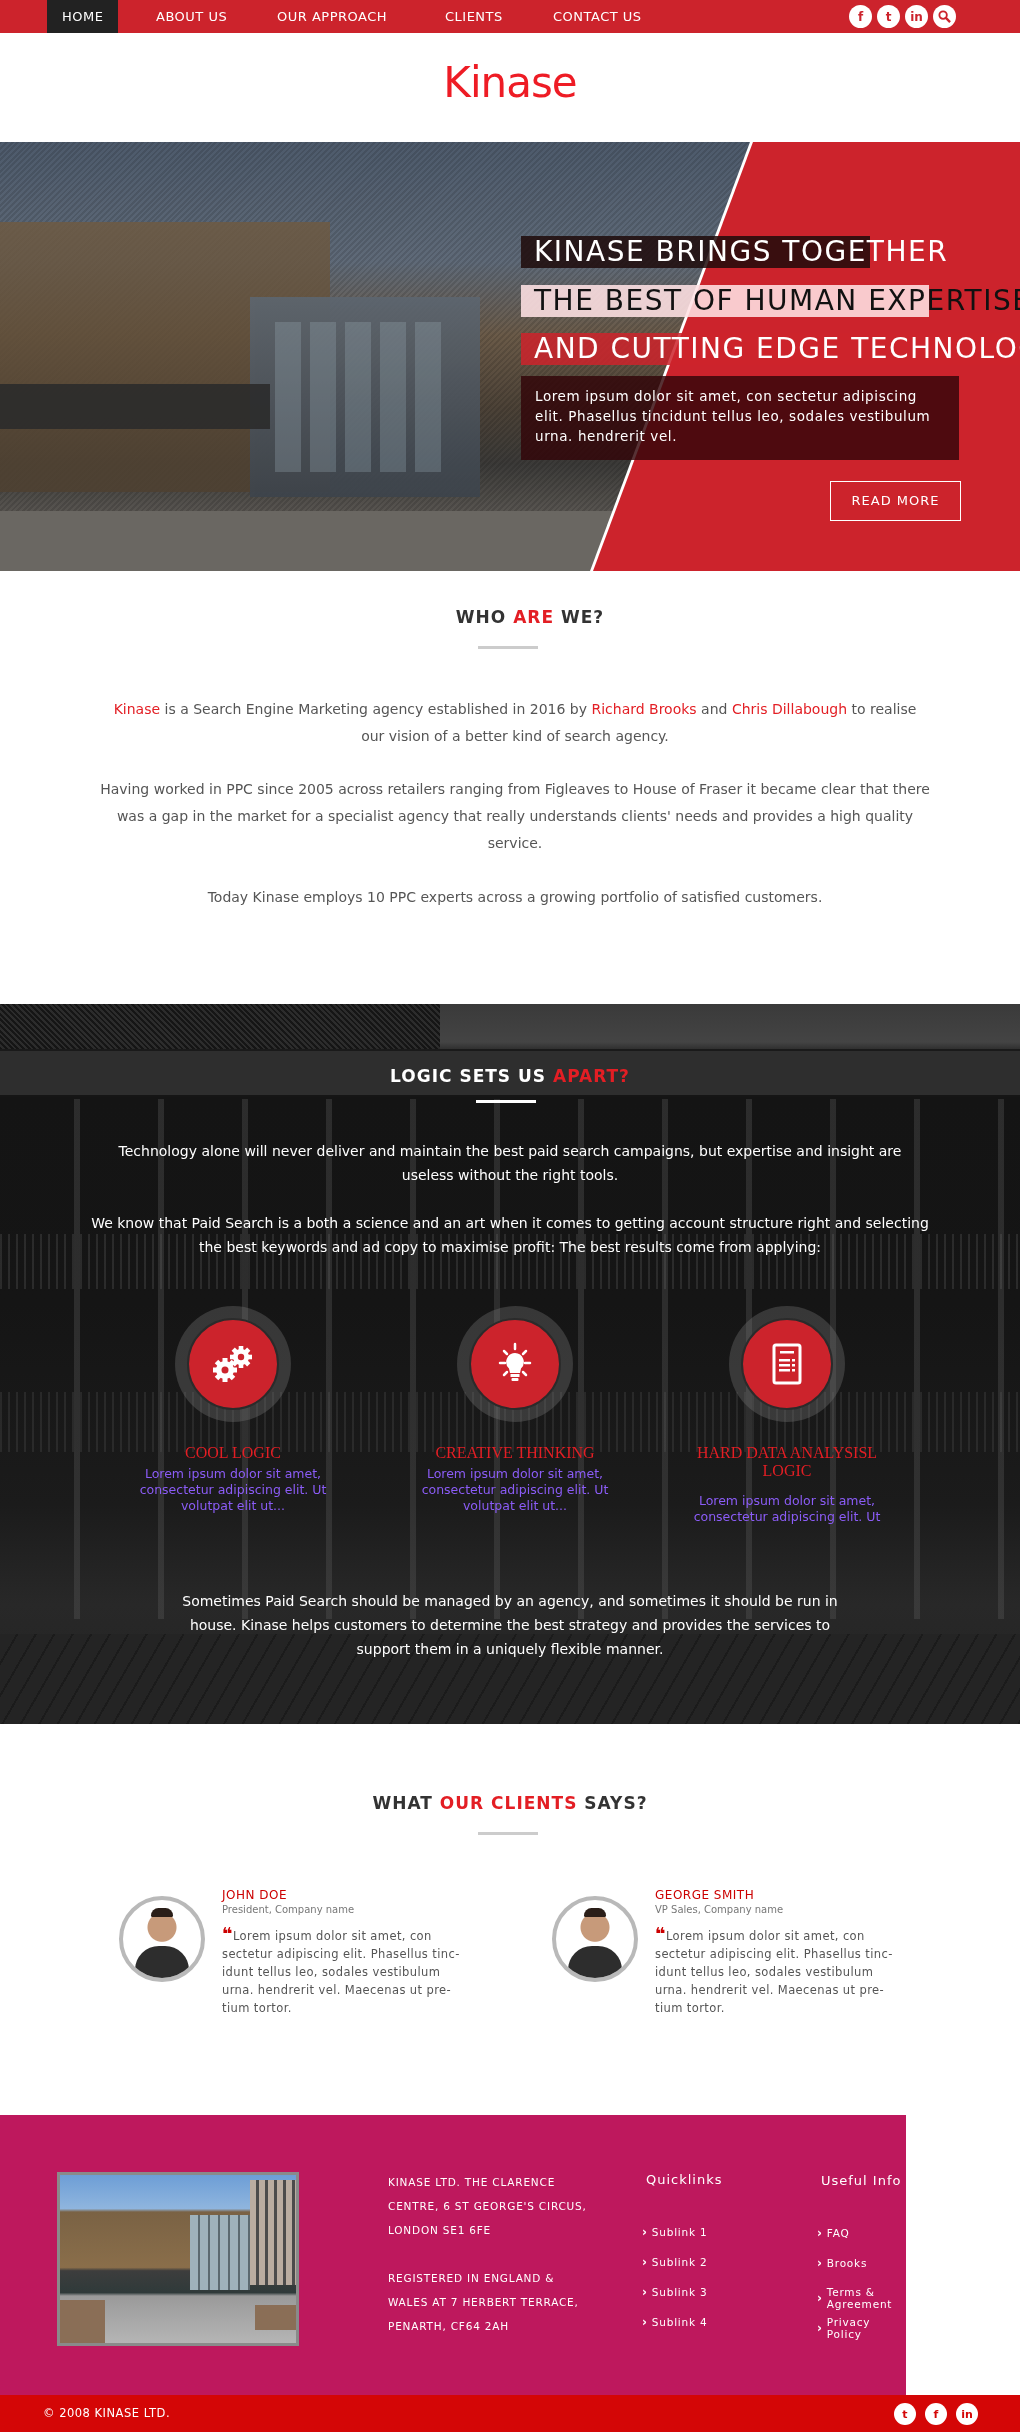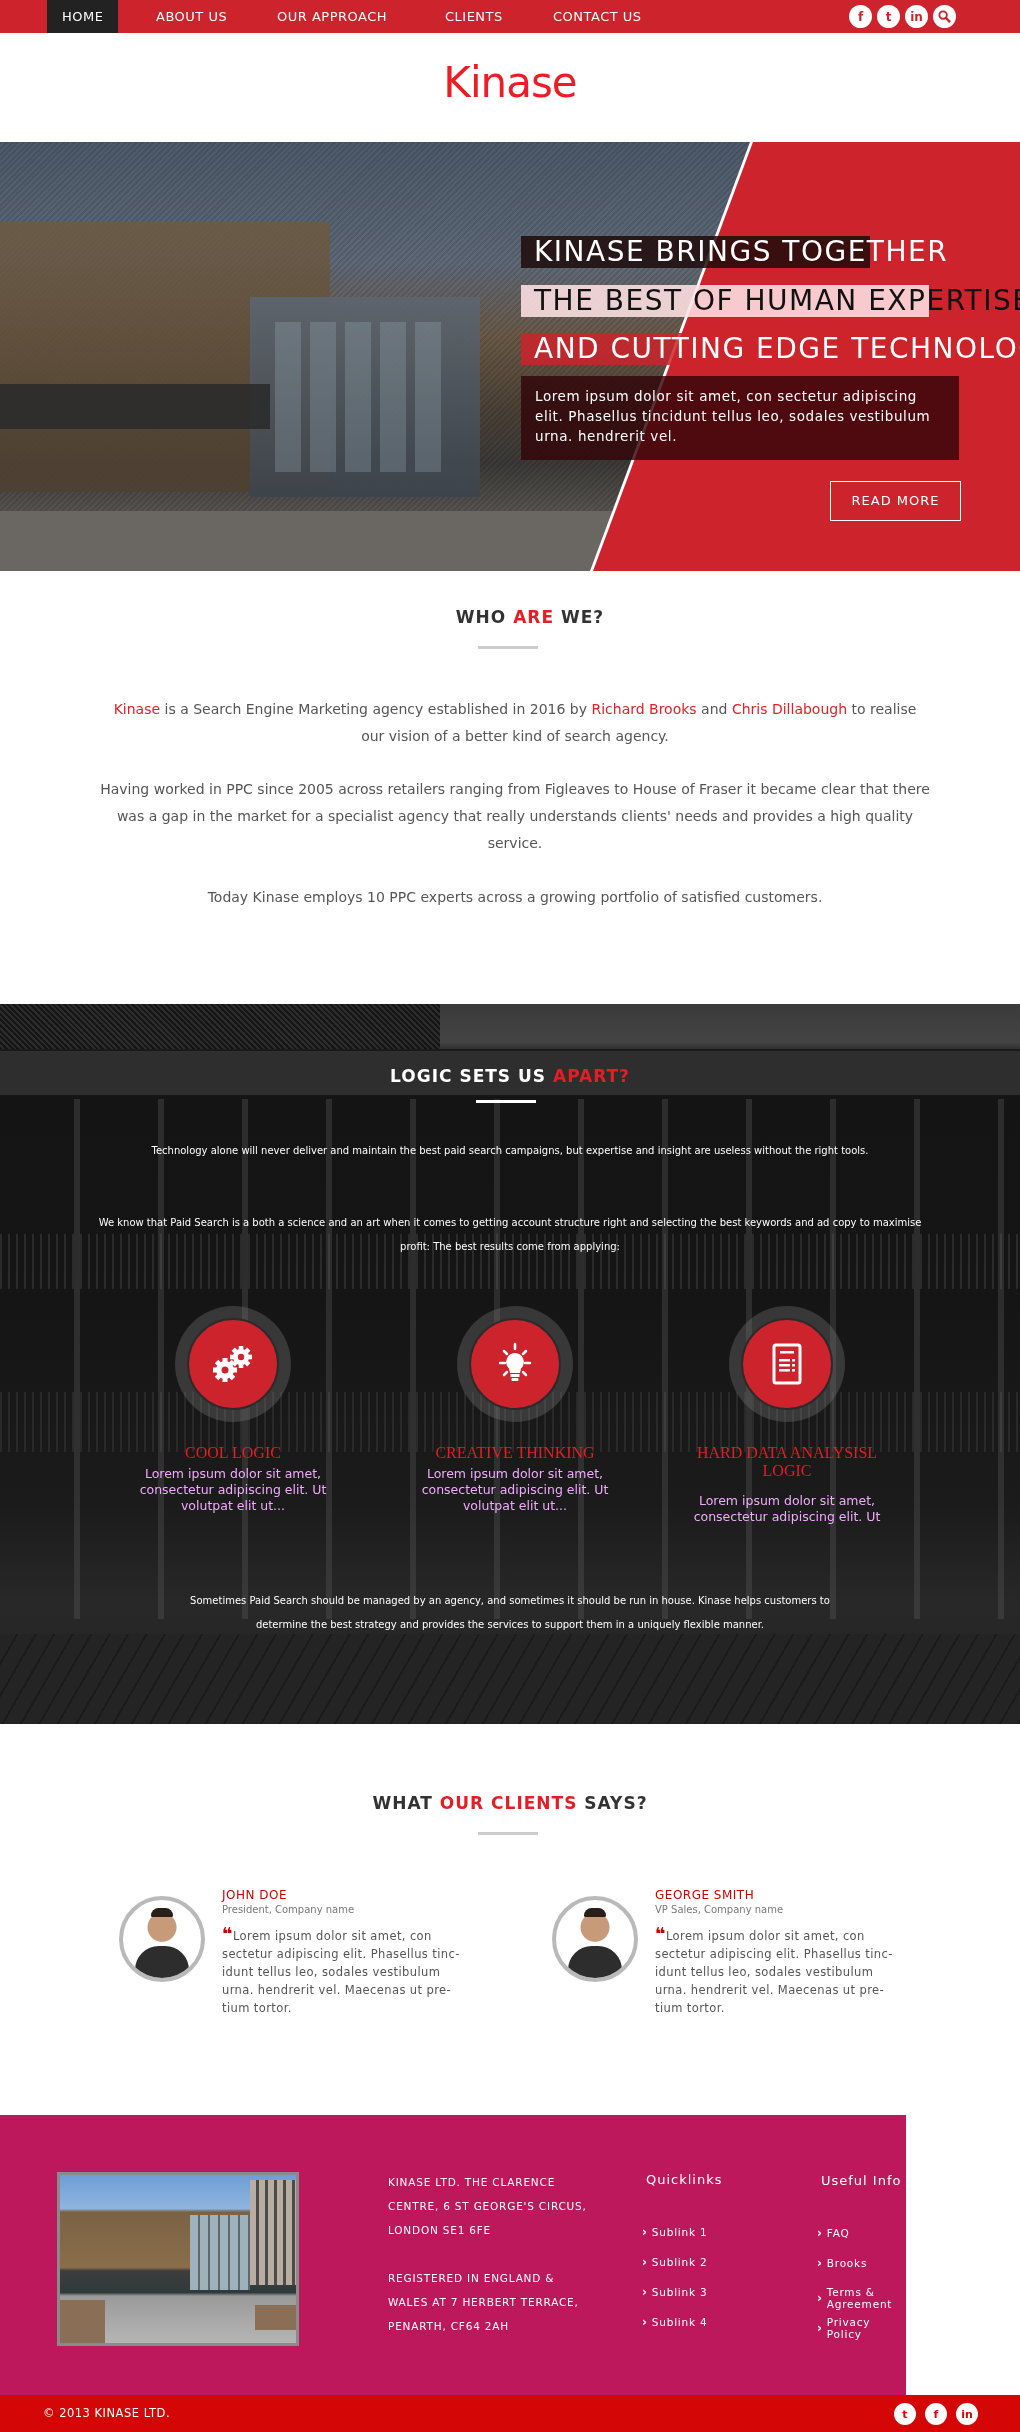--- a/index.html
+++ b/index.html
@@ -54,26 +54,26 @@
   }
   .apart-band { position: absolute; left: 0; top: 45px; width: 1020px; height: 48px; background: #2e2e2e; border-top: 2px solid #1a1a1a; border-bottom: 2px solid #151515; }
   .apart-trees { position: absolute; left: 0; top: 0; width: 440px; height: 45px; background: repeating-linear-gradient(45deg, #111 0 2px, #2a2a2a 2px 4px); opacity: .9; }
   .pillars { position: absolute; left: 0; top: 95px; width: 1020px; height: 520px; background: repeating-linear-gradient(90deg, rgba(0,0,0,0) 0 74px, rgba(90,90,90,0.35) 74px 80px, rgba(0,0,0,0) 80px 84px); }
   .railing { position: absolute; left: 0; top: 230px; width: 1020px; height: 55px; background: repeating-linear-gradient(90deg, rgba(110,110,110,0.25) 0 2px, rgba(0,0,0,0) 2px 8px); }
   .railing2 { position: absolute; left: 0; top: 388px; width: 1020px; height: 60px; background: repeating-linear-gradient(90deg, rgba(110,110,110,0.2) 0 2px, rgba(0,0,0,0) 2px 8px); }
   .pavement { position: absolute; left: 0; bottom: 0; width: 1020px; height: 90px; background: repeating-linear-gradient(120deg, #242424 0 14px, #1b1b1b 14px 16px); }
   .apart-title { position: absolute; left: 0; width: 1020px; top: 62px; text-align: center; color: #fff; font-family: "DejaVu Sans", sans-serif; font-size: 17px; letter-spacing: 1px; }
   .apart-title .accent { color: #e31e24; }
   .apart-bar { position: absolute; left: 476px; top: 96px; width: 60px; height: 3px; background: #fff; }
-  .apart-text { position: absolute; left: 70px; width: 880px; text-align: center; color: #fff; font-family: "DejaVu Sans", sans-serif; font-size: 10px; line-height: 24px; }
+  .apart-text { position: absolute; left: 70px; width: 880px; text-align: center; color: #fff; font-family: "DejaVu Sans", sans-serif; font-size: 14px; line-height: 24px; }
   .feature { position: absolute; width: 230px; text-align: center; }
   .ring { position: absolute; left: 57px; top: 0; width: 116px; height: 116px; border-radius: 50%; background: rgba(120,120,120,0.35); }
   .disc { position: absolute; left: 12px; top: 12px; width: 92px; height: 92px; border-radius: 50%; background: #cc232c; border: 2px solid #2b2b2b; display: flex; align-items: center; justify-content: center; }
   .feat-title { position: absolute; left: 0; top: 138px; width: 230px; color: #e31e24; font-family: Liberation Serif, serif; font-size: 16px; line-height: 18px; text-transform: uppercase; }
-  .feat-desc { position: absolute; left: 5px; width: 220px; color: #f0abfc; font-family: "DejaVu Sans", sans-serif; font-size: 12.5px; line-height: 16px; }
+  .feat-desc { position: absolute; left: 5px; width: 220px; color: #8b5cf6; font-family: "DejaVu Sans", sans-serif; font-size: 12.5px; line-height: 16px; }
 
   
   .testi { position: absolute; top: 1888px; width: 360px; height: 140px; }
   .avatar { position: absolute; left: 0; top: 8px; width: 86px; height: 86px; border-radius: 50%; border: 4px solid #b9b9b9; background: radial-gradient(circle at 50% 35%, #c79a7a 0 14px, #fff 15px); overflow: hidden; }
   .avatar .suit { position: absolute; left: 12px; top: 46px; width: 54px; height: 40px; background: #2d2d2d; border-radius: 24px 24px 0 0; }
   .avatar .hair { position: absolute; left: 28px; top: 8px; width: 22px; height: 9px; background: #2a1e18; border-radius: 10px 10px 2px 2px; }
   .t-name { position: absolute; left: 103px; top: 0; color: #cc0000; font-family: "DejaVu Sans", sans-serif; font-size: 12px; letter-spacing: .5px; }
   .t-role { position: absolute; left: 103px; top: 16px; color: #777; font-family: "DejaVu Sans", sans-serif; font-size: 10px; }
   .t-quote { position: absolute; left: 103px; top: 39px; width: 245px; color: #555; font-family: "DejaVu Sans", sans-serif; font-size: 11.5px; line-height: 18px; letter-spacing: .4px; }
   .t-quote .q { color: #cc0000; font-weight: bold; font-size: 18px; line-height: 10px; }
@@ -316,19 +316,19 @@
       <span class="chev">›</span>
       <span>Terms &amp; Agreement</span>
     </div>
   <div class="foot-link" style="left:817px; top:201px;">
       <span class="chev">›</span>
       <span>Privacy Policy</span>
     </div>
 </footer>
 
 <div class="copyright-bar">
-  <div class="copyright">© 2013 KINASE LTD.</div>
+  <div class="copyright">© 2008 KINASE LTD.</div>
   <div class="social-bottom">
     <div class="circ-icon">t</div>
     <div class="circ-icon">f</div>
     <div class="circ-icon">in</div>
   </div>
 </div>
 
 </body></html>

